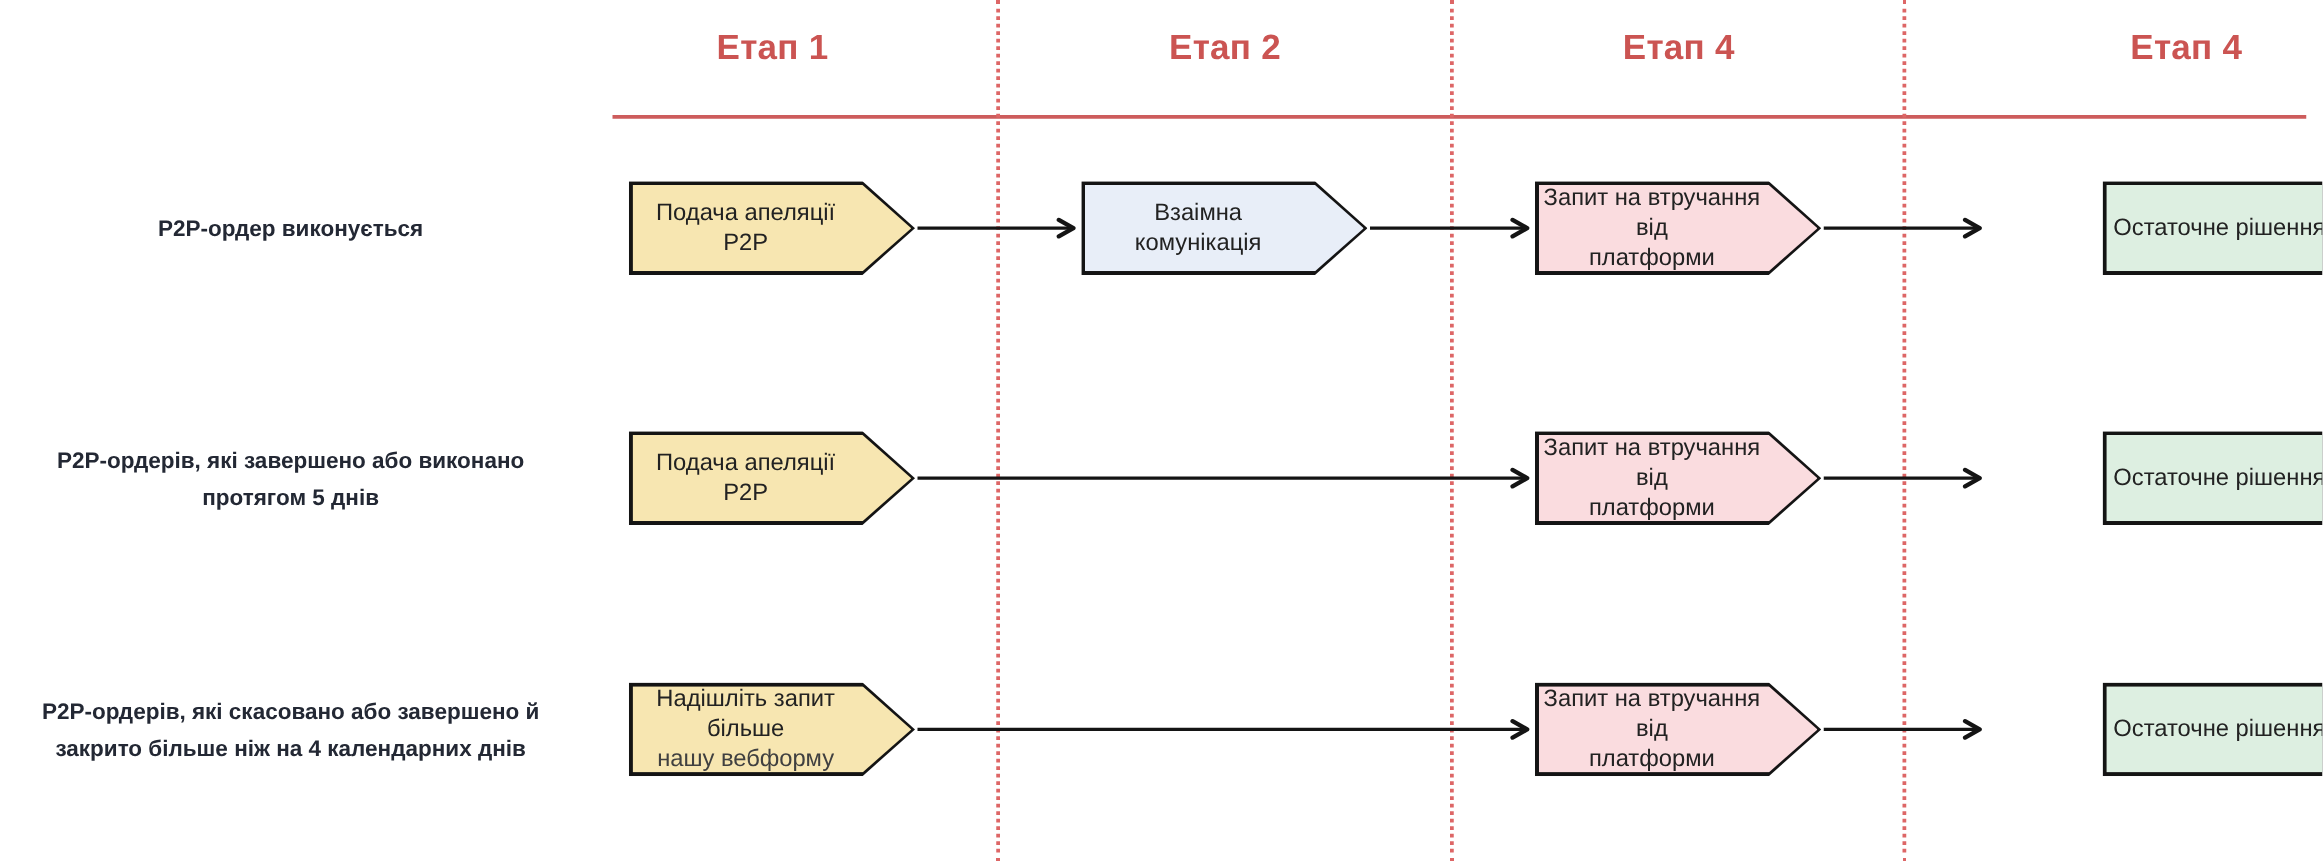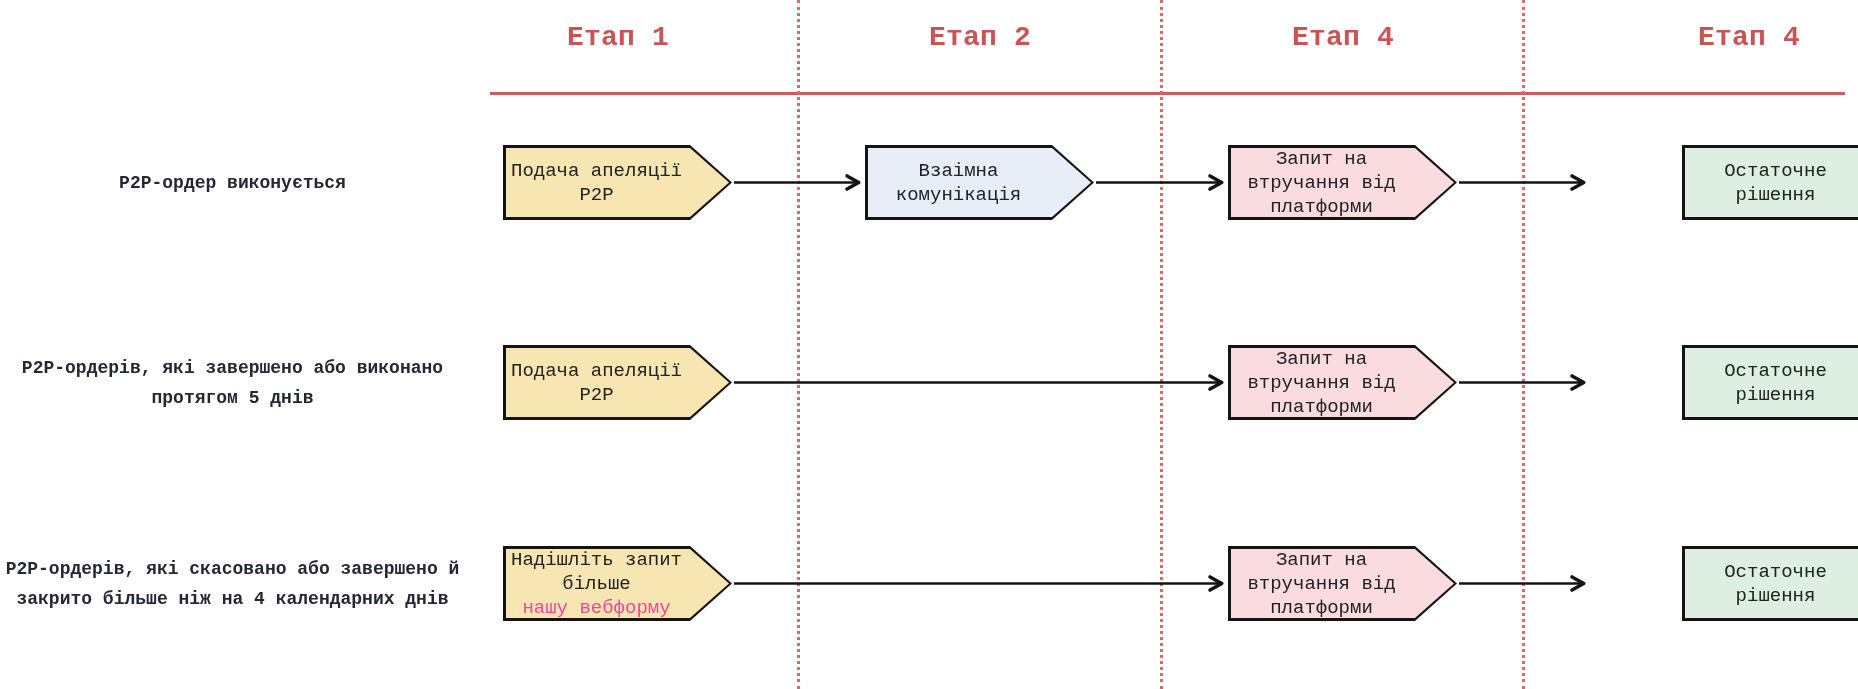--- a/index.html
+++ b/index.html
@@ -1,18 +1,18 @@
 <!DOCTYPE html>
 <html><head>
 <meta charset="utf-8">
 <style>
   html,body{margin:0;padding:0;background:#ffffff;}
   .canvas{
     position:relative;width:1858px;height:689px;background:#ffffff;overflow:hidden;
-    font-family:Liberation Mono, monospace;color:#222;
+    font-family:Liberation Sans, sans-serif;color:#222;
   }
   
   .stage-header{
     position:absolute;top:22px;width:300px;text-align:center;
     font-size:28px;font-weight:bold;color:#cb5452;letter-spacing:.2px;
   }
   .sh1{left:468px}.sh2{left:830px}.sh3{left:1193px}.sh4{left:1599px}
   .header-rule{position:absolute;left:490px;top:92px;width:1355px;height:3px;background:#cd5c5c;}
   .v-divider{position:absolute;top:0;height:689px;width:0;border-left:3px dotted #dd6666;}
   .vd1{left:797px}.vd2{left:1160px}.vd3{left:1522px}
@@ -38,21 +38,21 @@
   .fill-yellow .inner{background:#f7e6b1;}
   .fill-blue   .inner{background:#e8eef8;}
   .fill-pink   .inner{background:#fadcdf;}
   .fill-green  .inner{background:#ddefe1;}
   .box .label{
     position:absolute;left:6px;top:0;width:175px;height:100%;
     display:flex;flex-direction:column;align-items:center;justify-content:center;
     font-size:19px;line-height:24px;text-align:center;color:#222;
   }
   .box .label span{display:block;}
-  .link{color:#ec4899;cursor:pointer;text-align:right;}
+  .link{color:#404040;cursor:pointer;text-align:right;}
   
   .arrows{position:absolute;left:0;top:0;}
 </style>
 </head>
 <body>
 
 <div class="canvas">
 
   <div class="stage-header sh1">Етап 1</div>
   <div class="stage-header sh2">Етап 2</div>

